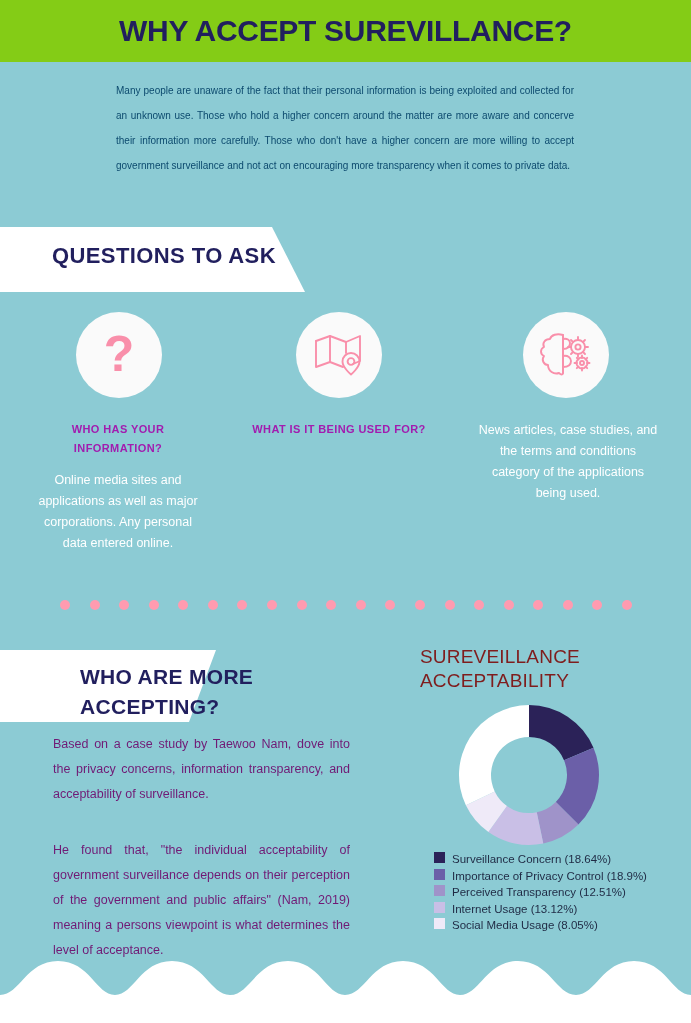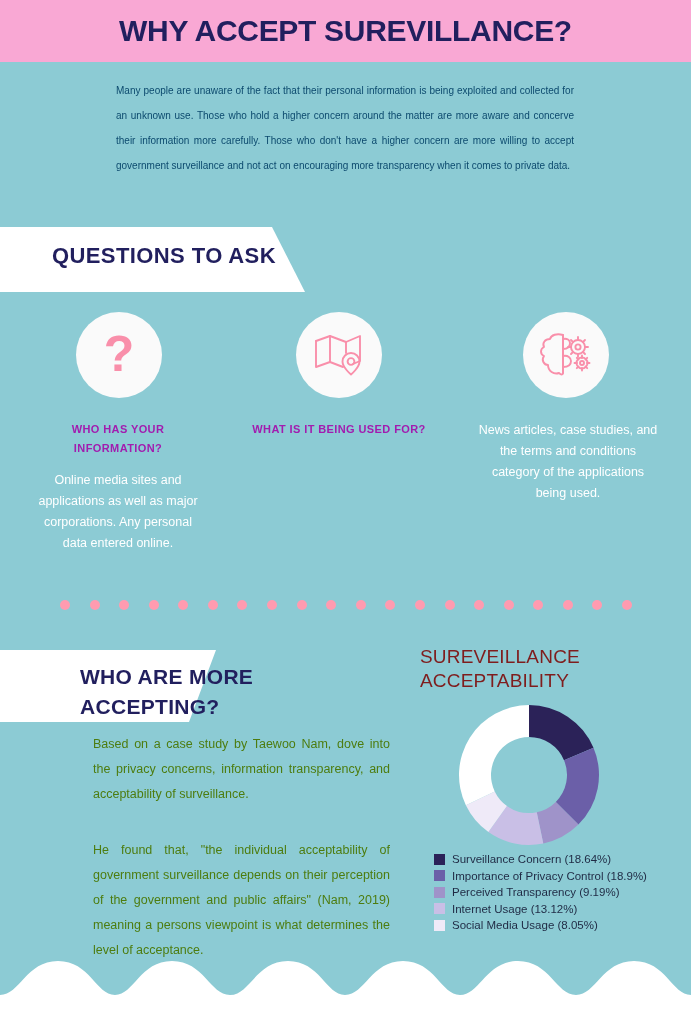--- a/index.html
+++ b/index.html
@@ -8,21 +8,21 @@
     background:#ffffff;
     font-family:"Liberation Sans", sans-serif;
     overflow:hidden;
     position:relative;
   }
   #page{position:relative;width:691px;height:1023px;background:#ffffff;overflow:hidden;}
 
   
   .header{
     position:absolute;left:0;top:0;width:691px;height:62px;
-    background:#f9a8d4;
+    background:#84cc16;
     display:flex;align-items:center;justify-content:center;
   }
   .header-title{
     color:#211F5E;
     font-size:30px;
     font-weight:bold;
     letter-spacing:-0.3px;
     white-space:nowrap;
     font-family:"Liberation Sans", sans-serif;
   }
@@ -90,36 +90,36 @@
   }
   .banner2-text{
     position:absolute;left:80px;top:662px;width:300px;
     color:#211F5E;font-size:21px;font-weight:bold;line-height:30px;
     letter-spacing:0.3px;
   }
 
   
   .para{
     position:absolute;left:53px;width:297px;
-    color:#4d7c0f;font-size:12.5px;line-height:25px;text-align:justify;margin-left:40px;
+    color:#701a75;font-size:12.5px;line-height:25px;text-align:justify;
   }
   .para1{top:732px;}
   .para2{top:838px;}
 
   
   .chart-title{
     position:absolute;left:420px;top:645px;width:260px;
     color:#7f1d1d;font-size:19px;line-height:24px;text-align:left;
     letter-spacing:0.2px;
   }
   .donut{position:absolute;left:457px;top:703px;width:144px;height:144px;}
 
   
   .legend{position:absolute;left:411px;top:852px;width:278px;}
-  .legend-row{display:flex;align-items:center;margin-bottom:2.5px;padding-left:23px;}
+  .legend-row{display:flex;align-items:flex-start;margin-bottom:2.5px;padding-left:23px;}
   .swatch{width:11px;height:11px;margin-right:7px;flex:0 0 auto;}
   .legend-label{color:#1F2A44;font-size:11.5px;line-height:14px;white-space:nowrap;}
 
   
   .wave{position:absolute;left:0;top:955px;width:691px;height:68px;}
   .footer-white{position:absolute;left:0;top:997px;width:691px;height:26px;background:#ffffff;}
 </style>
 </head>
 <body>
 
@@ -226,21 +226,21 @@
       <div class="legend-row">
         <span class="swatch" style="background: rgb(43, 34, 88);"></span>
         <span class="legend-label">Surveillance Concern (18.64%)</span>
       </div>
       <div class="legend-row">
         <span class="swatch" style="background: rgb(107, 95, 168);"></span>
         <span class="legend-label">Importance of Privacy Control (18.9%)</span>
       </div>
       <div class="legend-row">
         <span class="swatch" style="background: rgb(159, 147, 201);"></span>
-        <span class="legend-label">Perceived Transparency (9.19%)</span>
+        <span class="legend-label">Perceived Transparency (12.51%)</span>
       </div>
       <div class="legend-row">
         <span class="swatch" style="background: rgb(201, 191, 230);"></span>
         <span class="legend-label">Internet Usage (13.12%)</span>
       </div>
       <div class="legend-row">
         <span class="swatch" style="background: rgb(239, 234, 248);"></span>
         <span class="legend-label">Social Media Usage (8.05%)</span>
       </div>
     </div>

